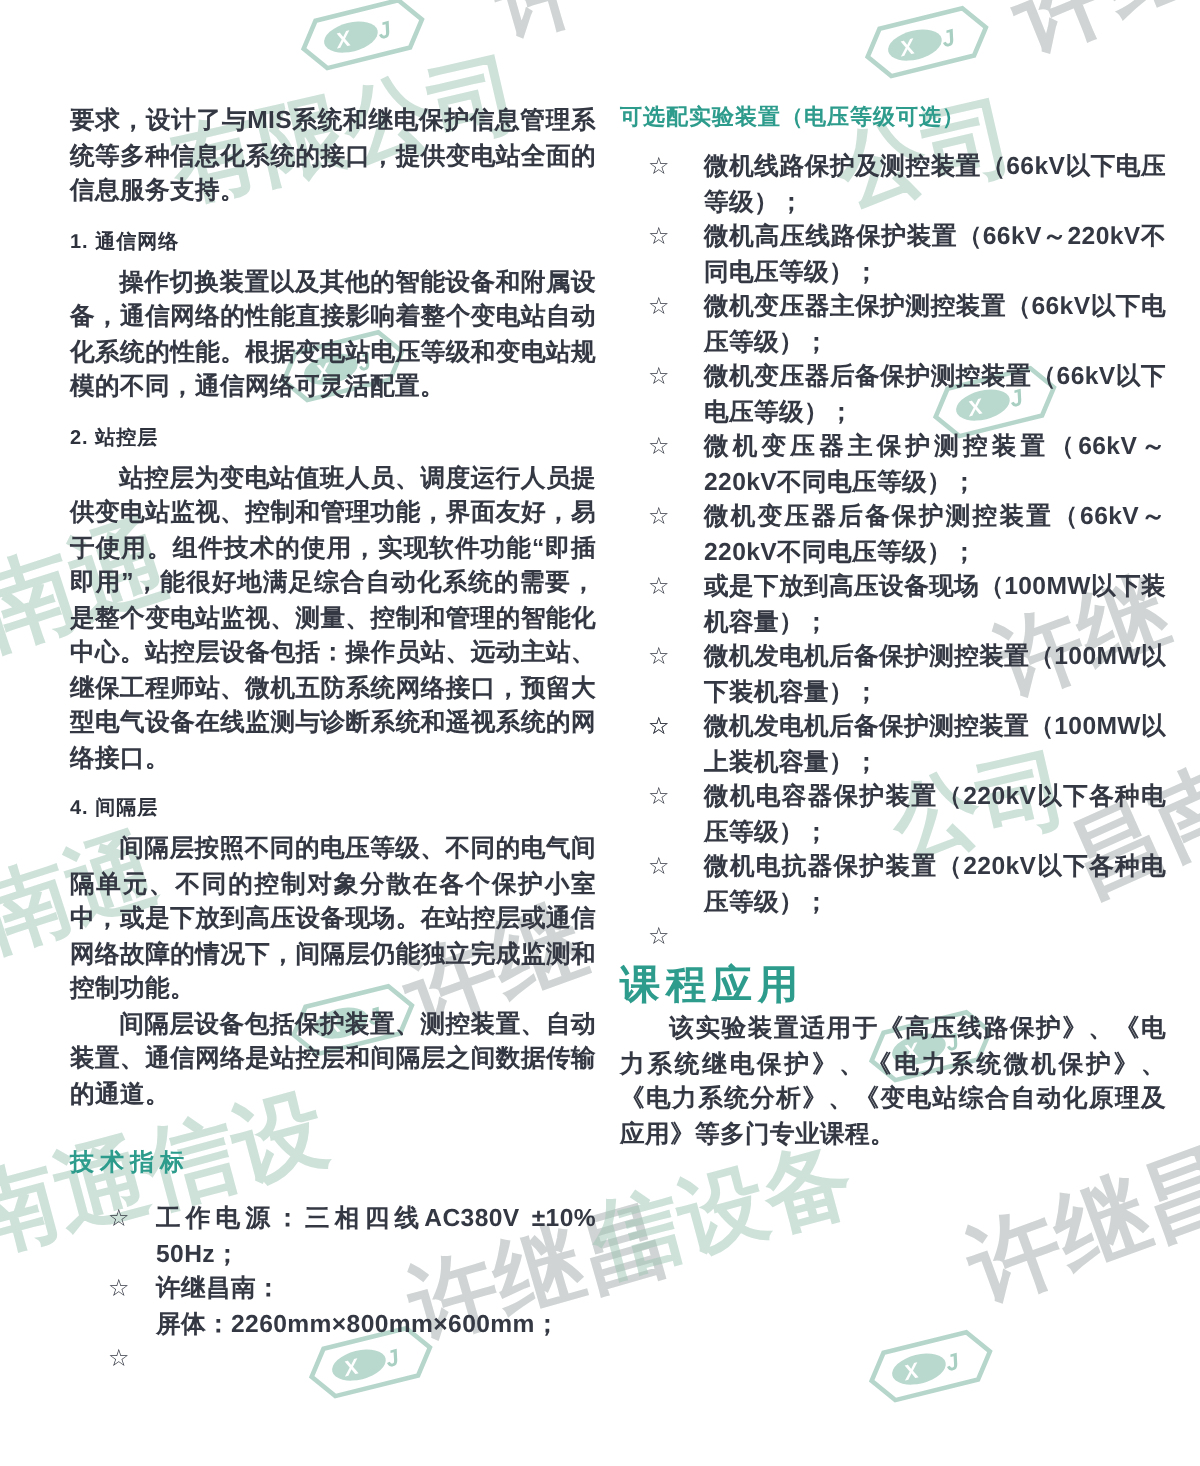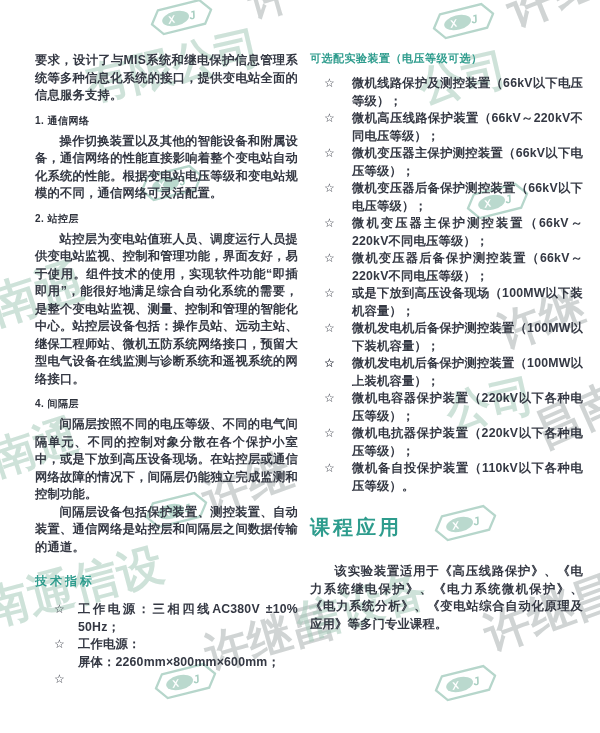--- a/index.html
+++ b/index.html
@@ -20,21 +20,21 @@
   .body{
     font-size:12.3px;line-height:17.5px;color:#343843;font-weight:bold;
     text-align:justify;margin:0;letter-spacing:0.2px;
   }
   .indent{text-indent:2em;}
   .intro{margin-top:22px;}
   h3.subhead{font-size:10px;color:#2e323c;margin:9px 0 5px;letter-spacing:0.5px;}
   h2.teal{color:#2e9c8d;font-weight:bold;margin:0;}
   h2.left-head{font-size:12px;letter-spacing:3px;margin:17px 0 11px;}
   h2.right-head{font-size:11px;letter-spacing:0.5px;margin:21px 0 9px;}
-  h2.course-head{font-size:20px;letter-spacing:3px;margin:19px 0 22px;}
+  h2.course-head{font-size:20px;letter-spacing:3px;margin:19px 0 0;}
   ul.plain{list-style:none;margin:0;padding:0;}
   ul.plain li{position:relative;margin:0;}
   .star{position:absolute;top:0;font-size:12px;color:#343843;font-weight:bold;}
   
   #device-list li{padding-left:42px;}
   #device-list .star{left:14px;}
   
   #spec-list li{padding-left:43px;}
   #spec-list .star{left:19px;}
   .itext{display:block;}
@@ -125,21 +125,21 @@
 
     <h2 class="teal left-head">技术指标</h2>
 
     <ul class="plain" id="spec-list">
         <li class="body">
           <span class="star">☆</span>
           <span class="itext">工作电源：三相四线AC380V ±10% 50Hz；</span>
         </li>
         <li class="body">
           <span class="star">☆</span>
-          <span class="itext">工作电源：</span>
+          <span class="itext">许继昌南：</span>
           <span class="subline">屏体：2260mm×800mm×600mm；</span>
         </li>
         <li class="body">
           <span class="star">☆</span>
         </li>
       </ul>
   </div>
 
   <div class="col col-right">
     <h2 class="teal right-head">可选配实验装置（电压等级可选）</h2>
@@ -187,21 +187,20 @@
         <li class="body">
           <span class="star">☆</span>
           <span class="itext">微机电容器保护装置（220kV以下各种电压等级）；</span>
         </li>
         <li class="body">
           <span class="star">☆</span>
           <span class="itext">微机电抗器保护装置（220kV以下各种电压等级）；</span>
         </li>
         <li class="body">
           <span class="star">☆</span>
-          <span class="itext">微机备自投保护装置（110kV以下各种电压等级）。</span>
         </li>
       </ul>
 
     <h2 class="teal course-head">课程应用</h2>
 
     <p class="body indent">该实验装置适用于《高压线路保护》、《电力系统继电保护》、《电力系统微机保护》、《电力系统分析》、《变电站综合自动化原理及应用》等多门专业课程。</p>
   </div>
 </div>
 
 </body></html>

